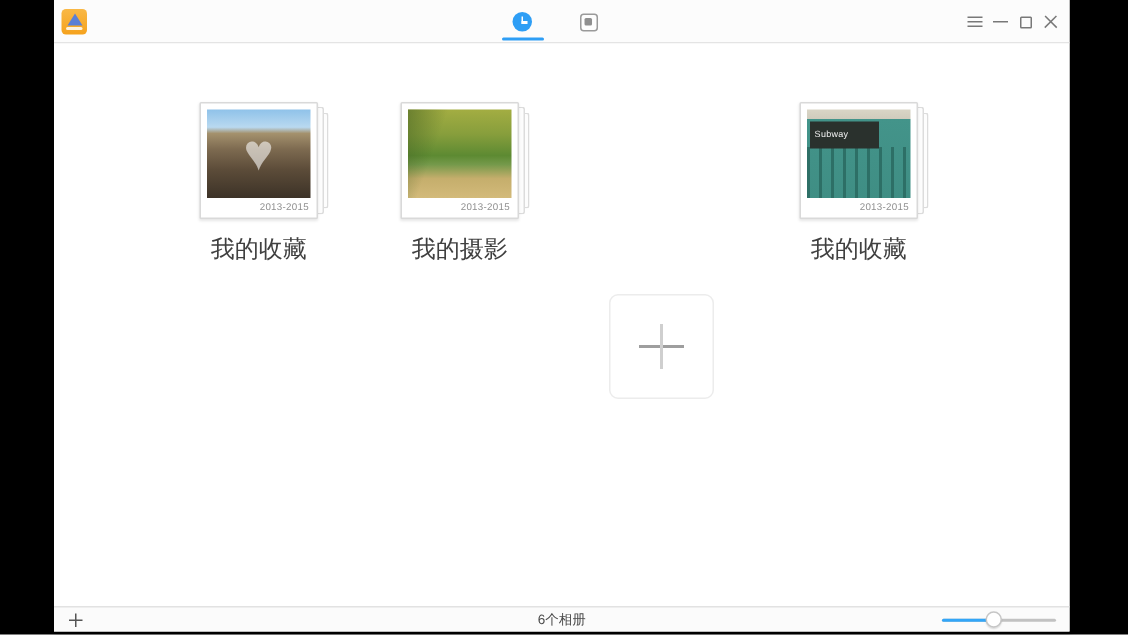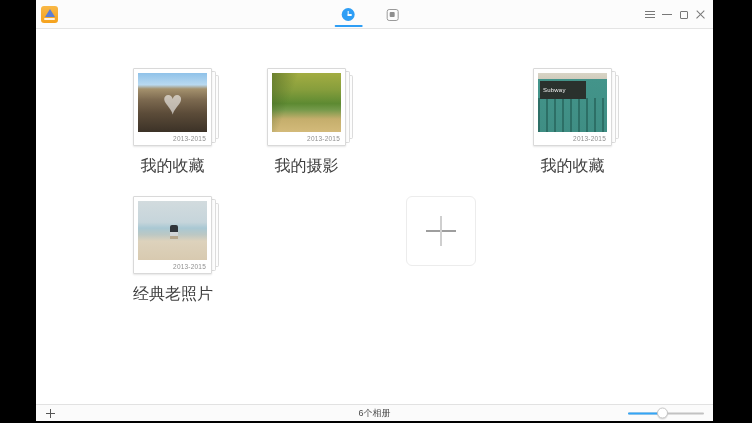--- a/index.html
+++ b/index.html
@@ -196,33 +196,20 @@
           <div class="photo photo-3">
             <div class="bars"></div>
             <div class="sign">Subway</div>
           </div>
           <div class="daterange">2013-2015</div>
         </div>
       </div>
       <div class="album-name">我的收藏</div>
     </div>
 
-    <div class="cell r1 c0">
-      <div class="stack">
-        <div class="stack-edge e2"></div>
-        <div class="stack-edge e1"></div>
-        <div class="polaroid">
-          <div class="photo photo-4">
-            <div class="couple"></div>
-          </div>
-          <div class="daterange">2013-2015</div>
-        </div>
-      </div>
-      <div class="album-name">经典老照片</div>
-    </div>
 
 
     <div class="add-cell">
       <div class="plus-icon-lg"></div>
     </div>
 
   </div>
 
   <div class="statusbar">
     <div class="add-album-btn">

